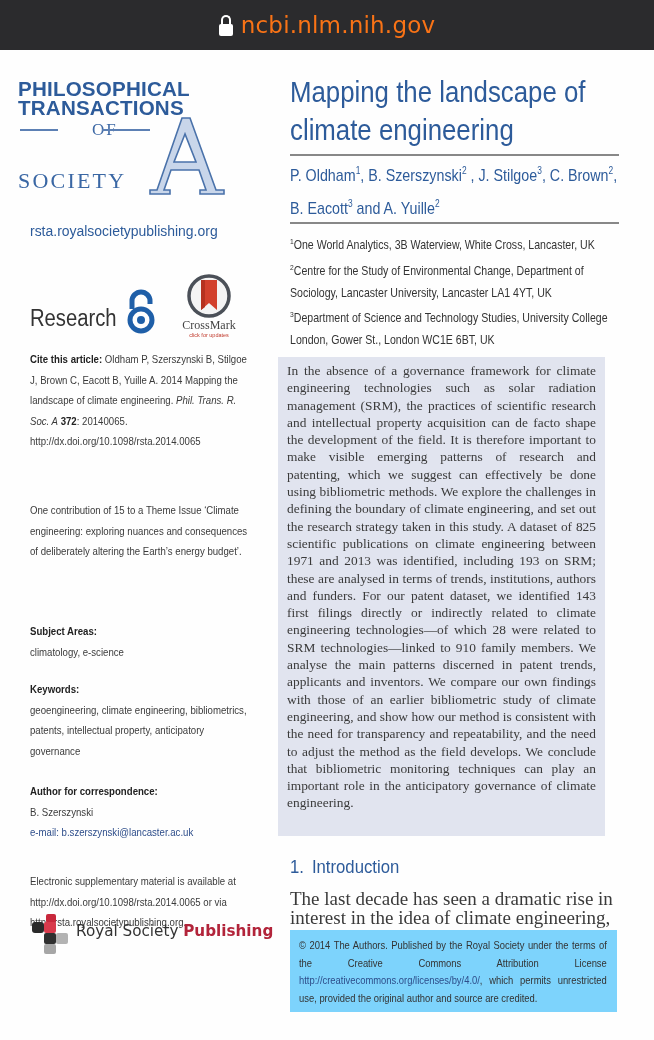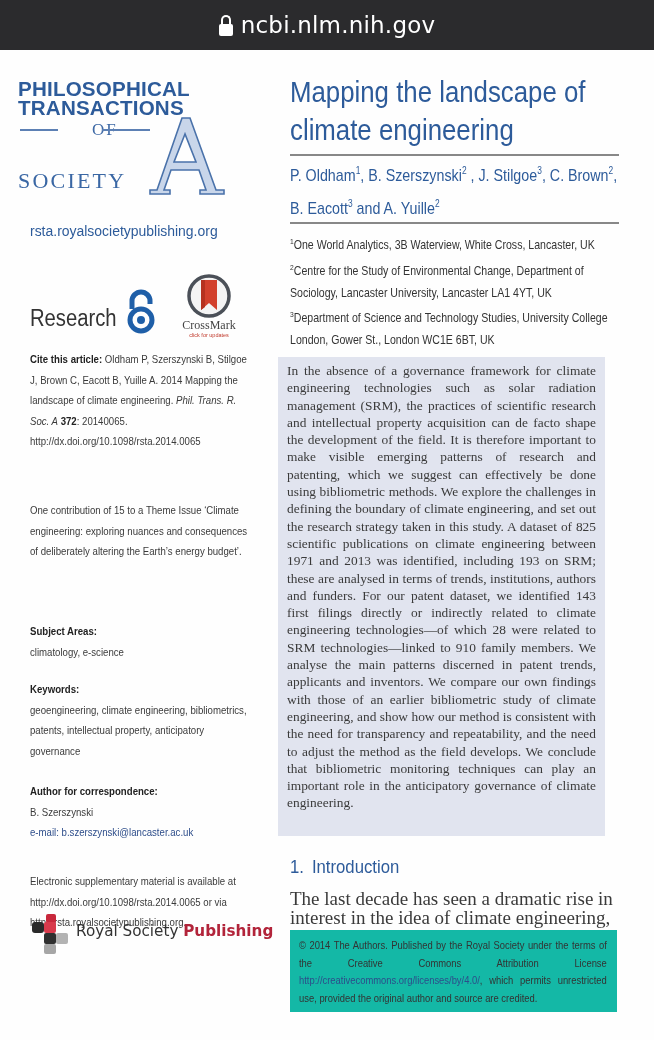--- a/index.html
+++ b/index.html
@@ -4,21 +4,21 @@
 <style>
   * { box-sizing: border-box; margin: 0; padding: 0; }
   html, body { width: 654px; height: 1040px; overflow: hidden; background: #fefefe; }
   body { position: relative; font-family: "Liberation Sans", sans-serif; }
 
   
   .urlbar { position: absolute; left: 0; top: 0; width: 654px; height: 50px; background: #2b2b2d; display: flex; align-items: center; justify-content: center; }
   .urlbar .lock { display: inline-block; position: relative; width: 14px; height: 22px; margin-right: 8px; margin-top: 2px; }
   .urlbar .lock .shackle { position: absolute; left: 2px; top: 0; width: 10px; height: 11px; border: 2.4px solid #fff; border-bottom: none; border-radius: 5px 5px 0 0; }
   .urlbar .lock .body { position: absolute; left: 0; top: 9px; width: 14px; height: 12px; background: #fff; border-radius: 2px; }
-  .urlbar .url { color: #ffffff; font-family: "DejaVu Sans", sans-serif; font-size: 23px; letter-spacing: 0.2px; }
+  .urlbar .url { color: #f97316; font-family: "DejaVu Sans", sans-serif; font-size: 23px; letter-spacing: 0.2px; }
 
   .page { position: absolute; left: 0; top: 50px; width: 654px; height: 990px; background: #fefefe; }
 
   
   .logo { position: absolute; left: 18px; top: 78px; width: 210px; height: 120px; }
   .logo .l1, .logo .l2 { position: absolute; left: 0; font-family: "Liberation Sans", sans-serif; font-weight: bold; color: #2d5b9a; font-size: 21px; letter-spacing: 0.2px; line-height: 21px; transform: scaleX(0.98); transform-origin: left; }
   .logo .l1 { top: 0; }
   .logo .l2 { top: 19px; }
   .logo .of-row { position: absolute; left: 2px; top: 42px; width: 130px; height: 18px; }
   .logo .of-row .rule { position: absolute; top: 9px; height: 1.5px; background: #5c80b4; }
@@ -66,21 +66,21 @@
   .affils { position: absolute; left: 290px; top: 231px; font-family: "Liberation Sans", sans-serif; font-size: 12.6px; line-height: 21.7px; color: #333; transform: scaleX(0.84); transform-origin: left top; width: 400px; }
   .affils sup { font-size: 8px; }
 
   .abstract { position: absolute; left: 278px; top: 357px; width: 327px; height: 479px; background: #e1e4ef; }
   .abstract p { position: absolute; left: 9px; top: 5px; width: 309px; font-family: "Liberation Serif", serif; font-size: 13.4px; line-height: 17.3px; color: #3a3a3a; text-align: justify; }
 
   .intro-h { position: absolute; left: 290px; top: 856px; font-family: "Liberation Sans", sans-serif; font-size: 19px; color: #2d5b9a; transform: scaleX(0.88); transform-origin: left; }
   .intro-h .num { margin-right: 9px; }
   .intro-p { position: absolute; left: 290px; top: 889px; width: 327px; font-family: "Liberation Serif", serif; font-size: 19px; line-height: 19px; color: #3a3a3a; }
 
-  .license { position: absolute; left: 290px; top: 930px; width: 327px; height: 82px; background: #14b8a6; }
+  .license { position: absolute; left: 290px; top: 930px; width: 327px; height: 82px; background: #7dd3fc; }
   .license p { position: absolute; left: 9px; top: 7px; width: 360px; font-family: "Liberation Sans", sans-serif; font-size: 11px; line-height: 17.5px; color: #333; text-align: justify; transform: scaleX(0.855); transform-origin: left top; }
   .license .lic-link { color: #2d4d8a; }
 </style>
 </head>
 <body>
 
 <div class="urlbar">
   <span class="lock">
       <span class="shackle"></span>
       <span class="body"></span>

